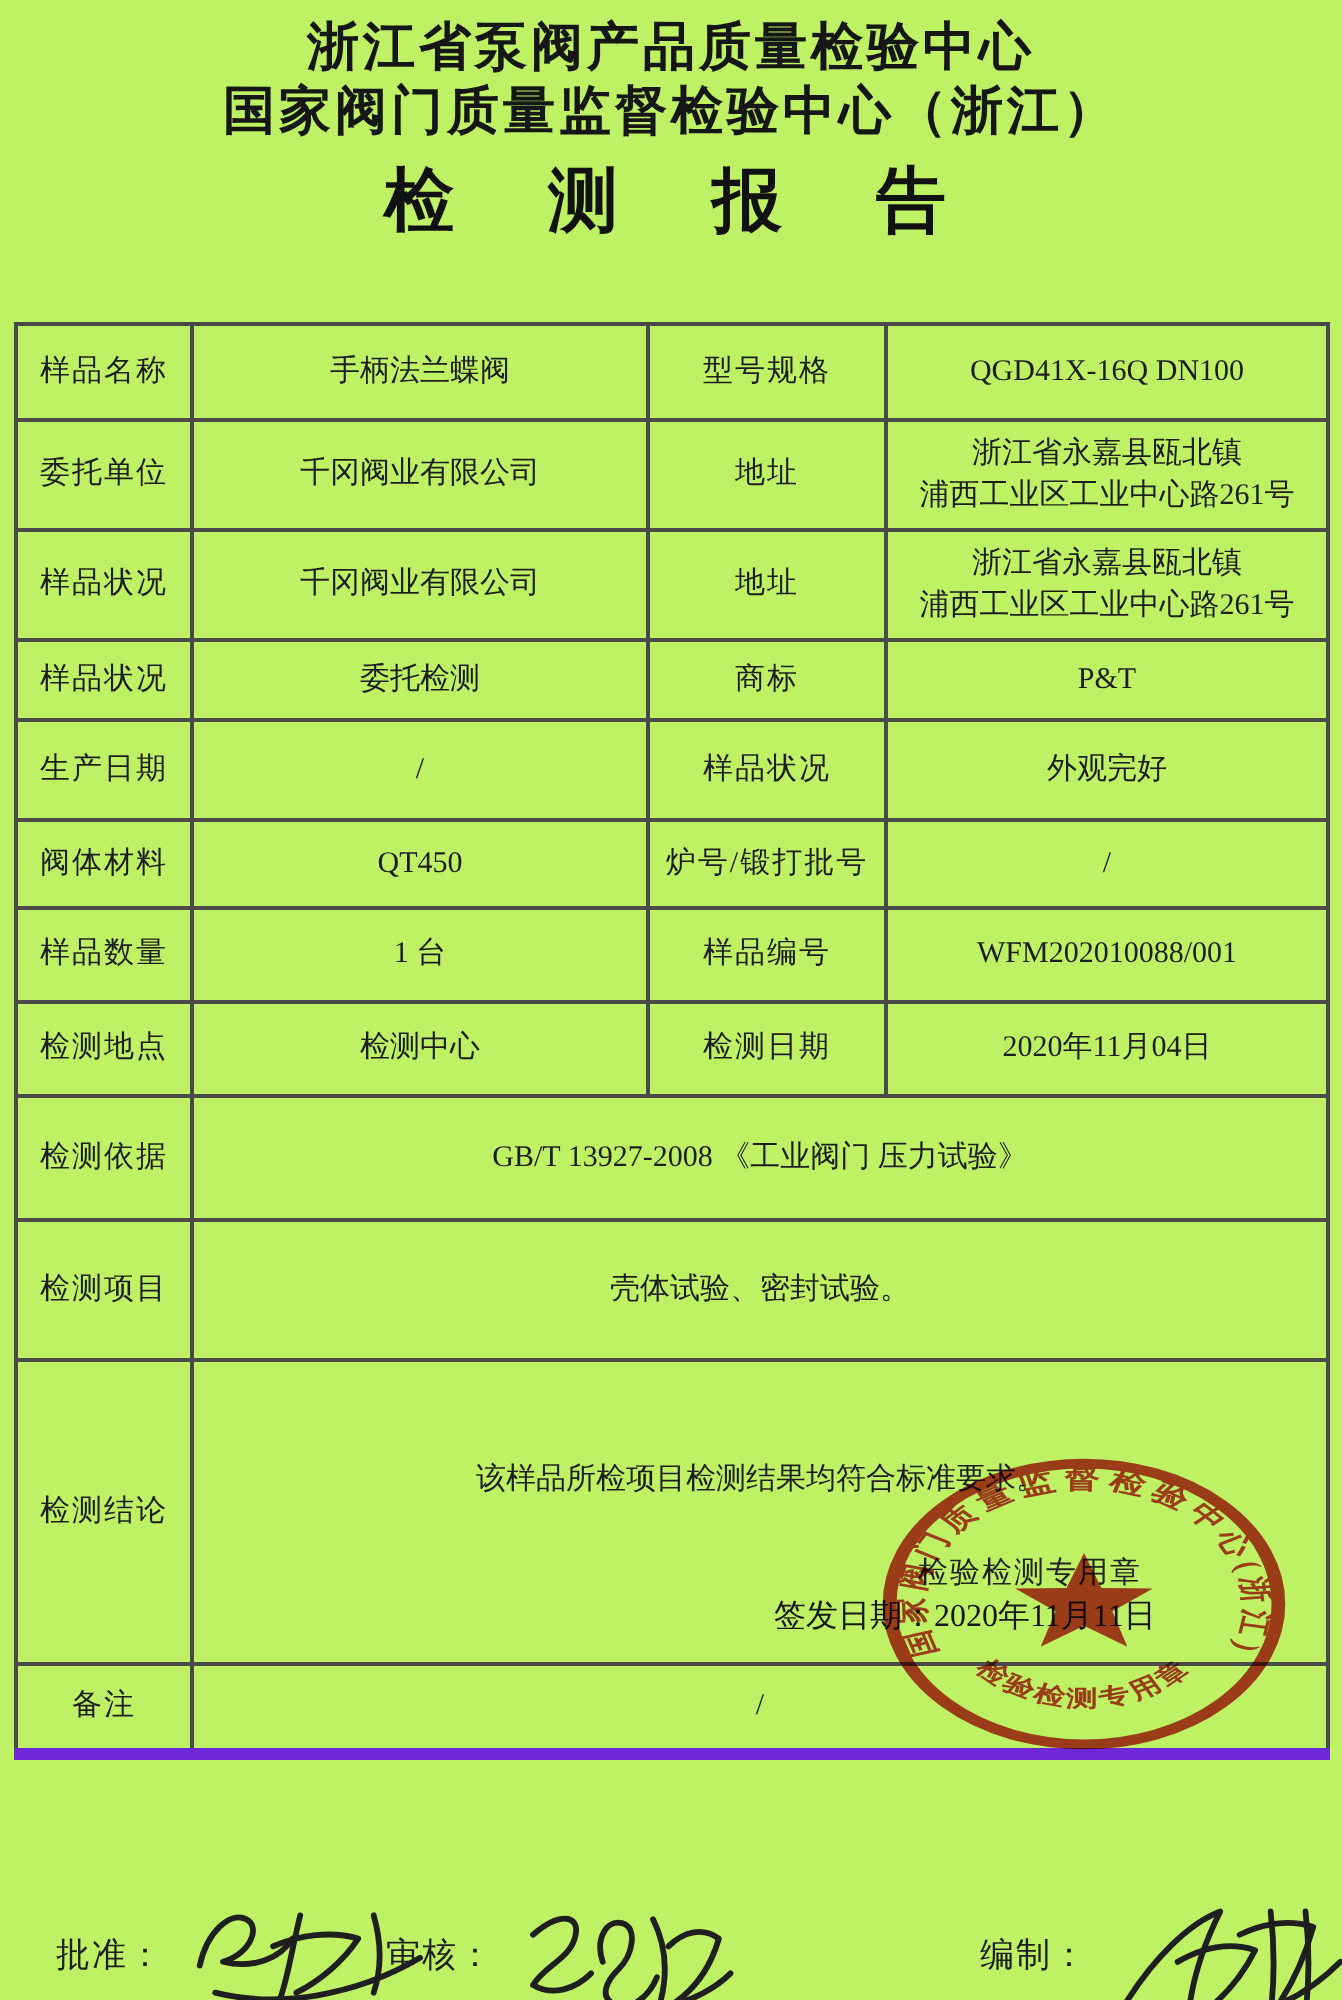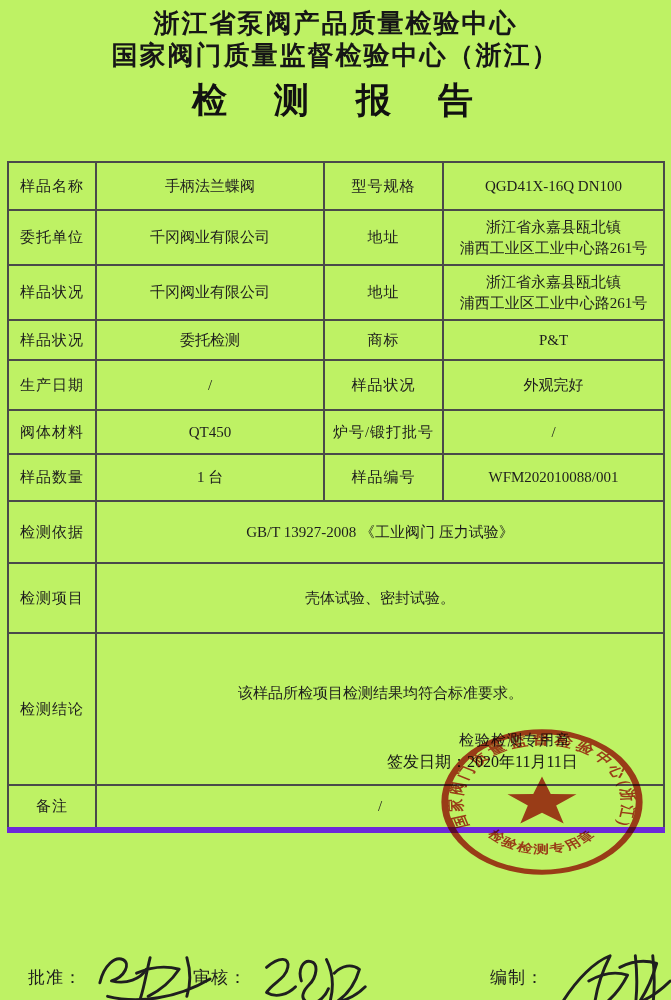--- a/index.html
+++ b/index.html
@@ -105,20 +105,26 @@
       <td>QT450</td>
       <td class="lbl">炉号/锻打批号</td>
       <td>/</td>
     </tr>
     <tr class="r8">
       <td class="lbl">样品数量</td>
       <td>1 台</td>
       <td class="lbl">样品编号</td>
       <td>WFM202010088/001</td>
     </tr>
+    <tr class="r10">
+      <td class="lbl">检测地点</td>
+      <td>检测中心</td>
+      <td class="lbl">检测日期</td>
+      <td>2020年11月04日</td>
+    </tr>
     <tr class="r11">
       <td class="lbl">检测依据</td>
       <td colspan="3">GB/T 13927-2008 《工业阀门 压力试验》</td>
     </tr>
     <tr class="r12">
       <td class="lbl">检测项目</td>
       <td colspan="3" class="items-cell">壳体试验、密封试验。</td>
     </tr>
     <tr class="r13">
       <td class="lbl">检测结论</td>

